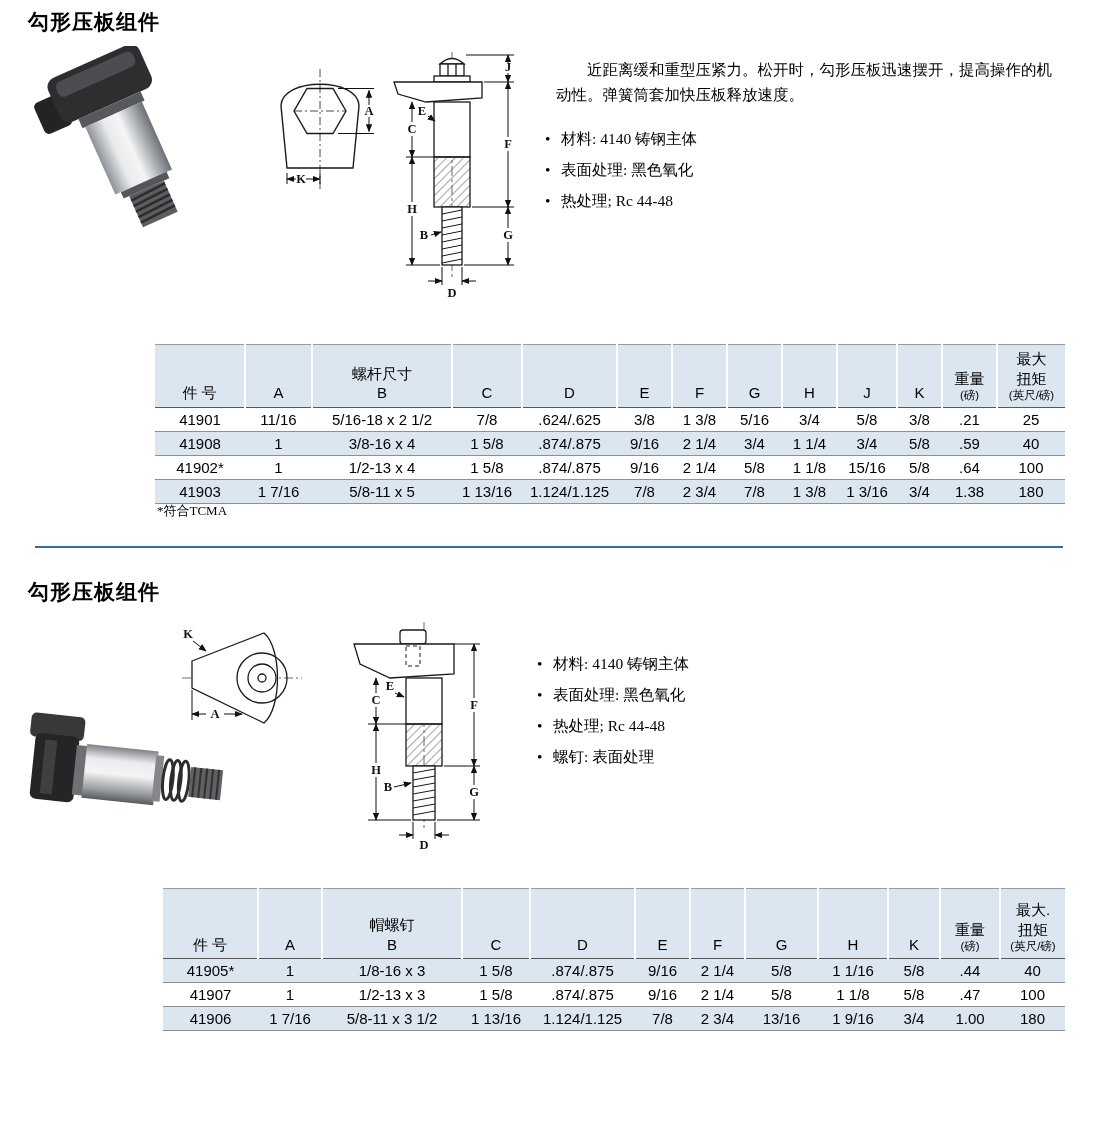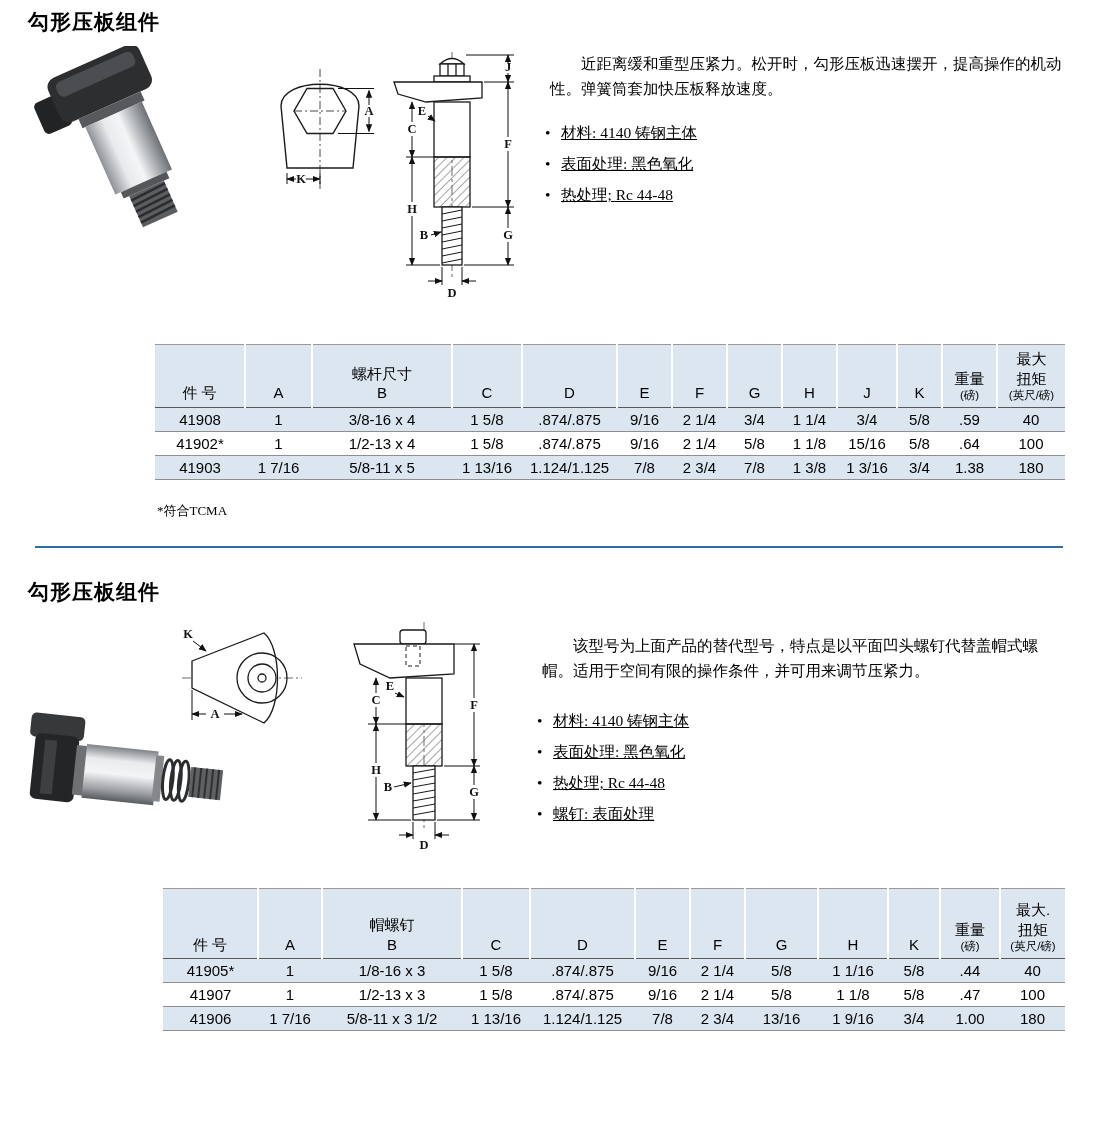--- a/index.html
+++ b/index.html
@@ -2,24 +2,24 @@
 <html style="--band: #dce6f1; --divider: #2e6da4;"><head>
 <meta charset="utf-8">
 <style>
   * { box-sizing: border-box; }
   body { margin: 0; background: #ffffff; }
   .page { position: relative; width: 1098px; height: 1052px; background: #fff;
           font-family: "Liberation Sans", "DejaVu Sans", sans-serif; color: #000; overflow: hidden; }
   .abs { position: absolute; }
   .title { font-size: 21px; font-weight: bold; letter-spacing: 1px; }
   .desc { font-family: "Liberation Serif", "DejaVu Serif", serif; font-size: 15.5px;
-          line-height: 1.62; text-indent: 2em; margin: 7px; }
+          line-height: 1.62; text-indent: 2em; margin: 13px; }
   .bullets { list-style: none; margin: 16px 0 0; padding: 0;
              font-family: "Liberation Serif", "DejaVu Serif", serif; font-size: 15.5px; }
-  .bullets li { position: relative; padding-left: 18px; line-height: 2.0; text-decoration: underline; }
+  .bullets li { position: relative; padding-left: 18px; line-height: 2.0; }
   .bullets li::before { content: "•"; position: absolute; left: 2px; }
   .spec { border-collapse: collapse; table-layout: fixed; width: 100%; font-size: 15px; }
   .spec thead th { background: var(--band, #dce6f1); font-weight: normal; vertical-align: bottom;
                    padding: 4px 2px 4px; border-left: 2px solid #fff;
                    border-bottom: 1.5px solid #595959; border-top: 1px solid #9a9a9a; }
   .spec thead th:first-child { border-left: none; }
   .spec.t1 thead th { height: 56px; }
   .spec.t2 thead th { height: 70px; }
   .hl { display: block; line-height: 1.3; text-align: center; }
   .hl.small { font-size: 11.5px; }
@@ -230,20 +230,35 @@
               <span class="hl small">(磅)</span>
             </th>
           <th>
               <span class="hl">最大</span>
               <span class="hl">扭矩</span>
               <span class="hl small">(英尺/磅)</span>
             </th>
         </tr>
       </thead>
       <tbody>
+          <tr>
+            <td>41901</td>
+            <td>11/16</td>
+            <td>5/16-18 x 2 1/2</td>
+            <td>7/8</td>
+            <td>.624/.625</td>
+            <td>3/8</td>
+            <td>1 3/8</td>
+            <td>5/16</td>
+            <td>3/4</td>
+            <td>5/8</td>
+            <td>3/8</td>
+            <td>.21</td>
+            <td>25</td>
+          </tr>
           <tr class="alt">
             <td>41908</td>
             <td>1</td>
             <td>3/8-16 x 4</td>
             <td>1 5/8</td>
             <td>.874/.875</td>
             <td>9/16</td>
             <td>2 1/4</td>
             <td>3/4</td>
             <td>1 1/4</td>
@@ -407,21 +422,20 @@
             <line x1="182" y1="60" x2="182" y2="90"></line>
           <line x1="188" y1="60" x2="188" y2="90"></line>
             <line x1="194" y1="60" x2="194" y2="90"></line>
           <line x1="200" y1="60" x2="200" y2="90"></line>
         </g>
       </g>
     </svg>
   </div>
 
   <div class="abs" style="left:535px; top:626px; width:537px;">
-    <p class="desc">该型号为上面产品的替代型号，特点是以平面凹头螺钉代替盖帽式螺帽。适用于空间有限的操作条件，并可用来调节压紧力。</p>
     <ul class="bullets" style="margin-top:22px;">
       <li>材料: 4140 铸钢主体</li>
       <li>表面处理: 黑色氧化</li>
       <li>热处理; Rc 44-48</li>
       <li>螺钉: 表面处理</li>
     </ul>
   </div>
 
   <div class="abs" style="left:163px; top:888px; width:902px;">
     <table class="spec t2">

